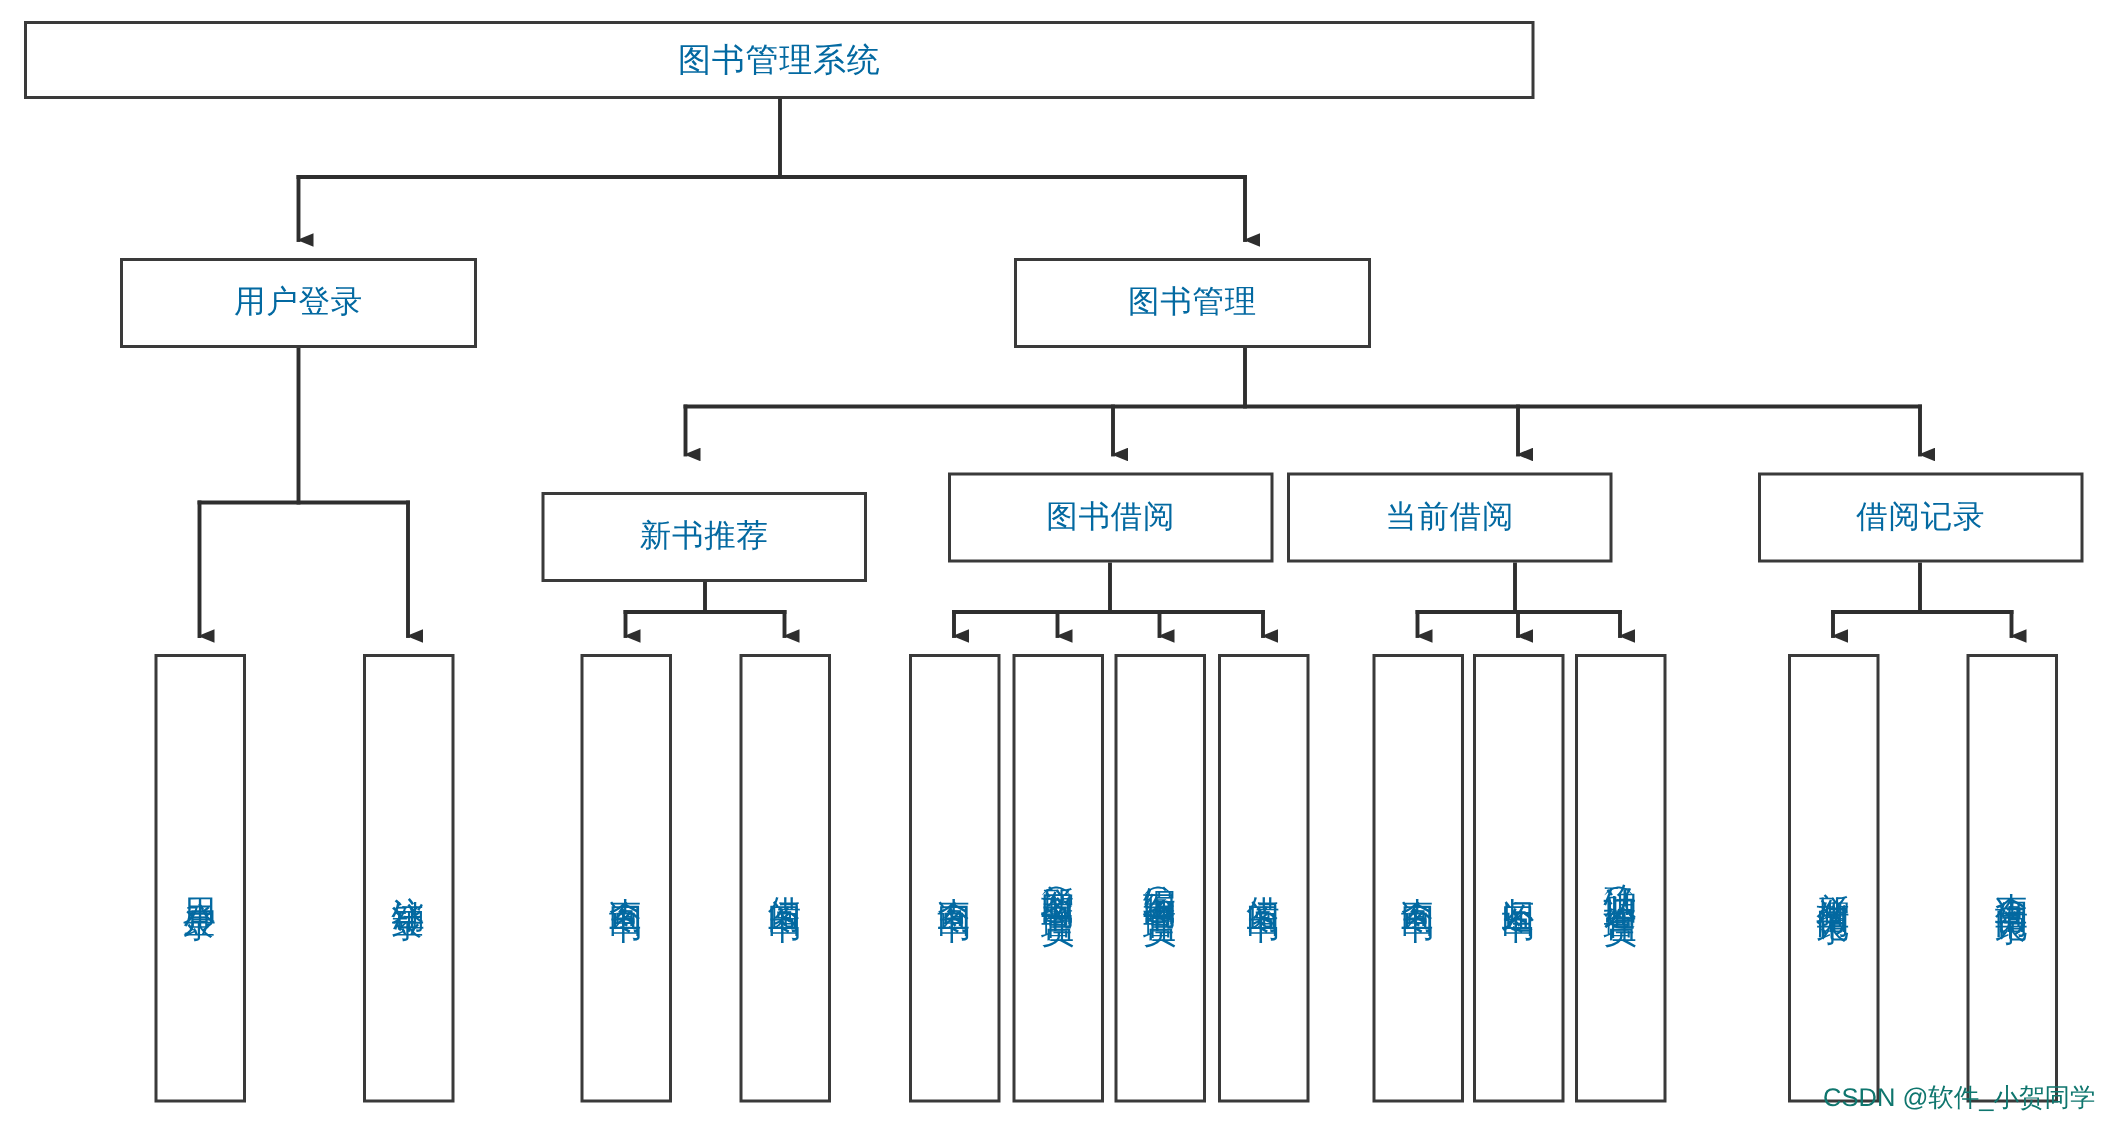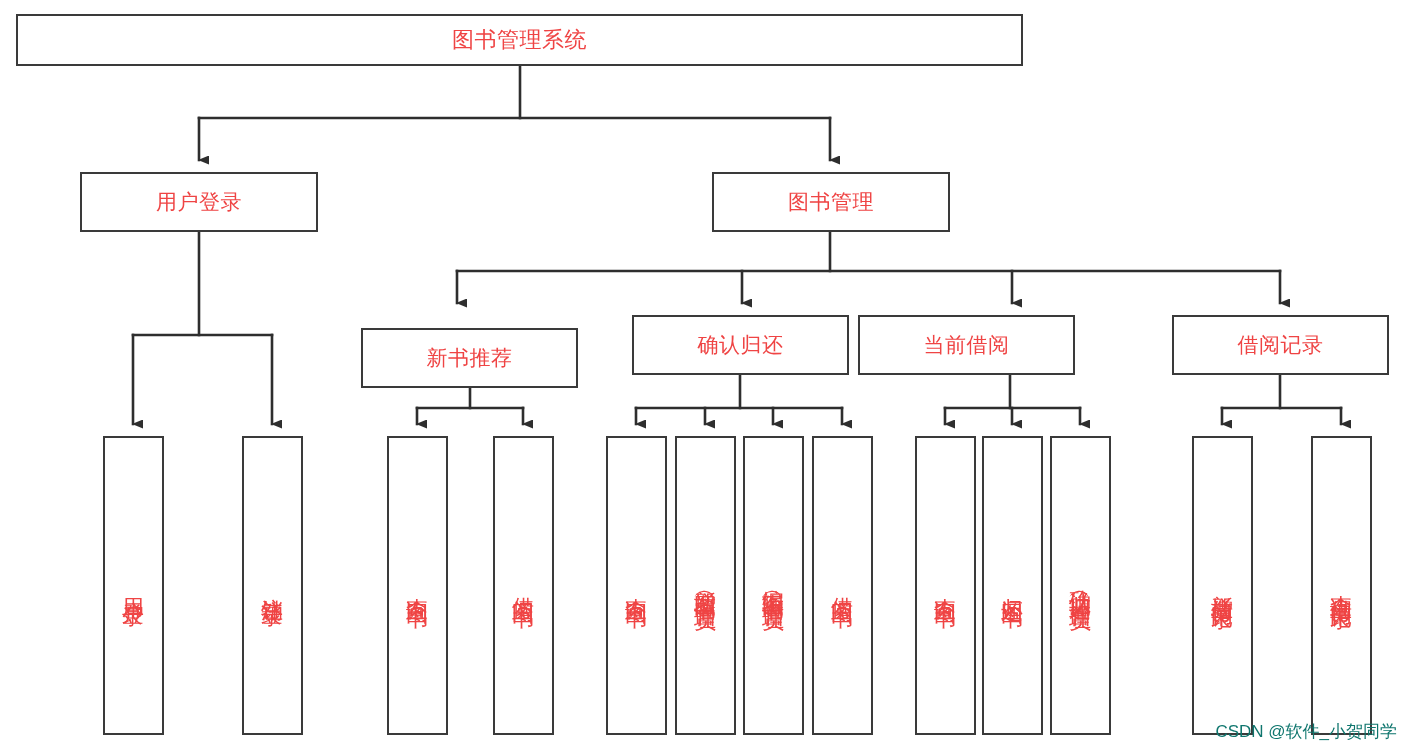--- a/index.html
+++ b/index.html
@@ -27,21 +27,21 @@
     pointer-events: none;
   }
   .node {
     position: absolute;
     box-sizing: border-box;
     background: #ffffff;
     border: 2px solid #3a3a3a;
     display: flex;
     align-items: center;
     justify-content: center;
-    color: #ef4444;
+    color: #0369a1;
     z-index: 2;
   }
   .node .label {
     display: block;
     text-align: center;
     line-height: 1.18;
     white-space: nowrap;
   }
   
   .node.horiz .label {
@@ -131,29 +131,29 @@
     </g>
   </svg>
 
   <div class="node horiz root" style="left:16px; top:14px; width:1007px; height:52px;">
     <span class="label">图书管理系统</span>
   </div>
 
   <div class="node horiz" style="left:80px; top:172px; width:238px; height:60px;">
     <span class="label">用户登录</span>
   </div>
-  <div class="node horiz" style="left:712px; top:172px; width:238px; height:60px;">
+  <div class="node horiz" style="left:676px; top:172px; width:238px; height:60px;">
     <span class="label">图书管理</span>
   </div>
 
   <div class="node horiz" style="left:361px; top:328px; width:217px; height:60px;">
     <span class="label">新书推荐</span>
   </div>
   <div class="node horiz" style="left:632px; top:315px; width:217px; height:60px;">
-    <span class="label">确认归还</span>
+    <span class="label">图书借阅</span>
   </div>
   <div class="node horiz" style="left:858px; top:315px; width:217px; height:60px;">
     <span class="label">当前借阅</span>
   </div>
   <div class="node horiz" style="left:1172px; top:315px; width:217px; height:60px;">
     <span class="label">借阅记录</span>
   </div>
 
   <div class="node vert" style="left:103px; top:436px; width:61px; height:299px;">
     <span class="label">用户登录</span>

